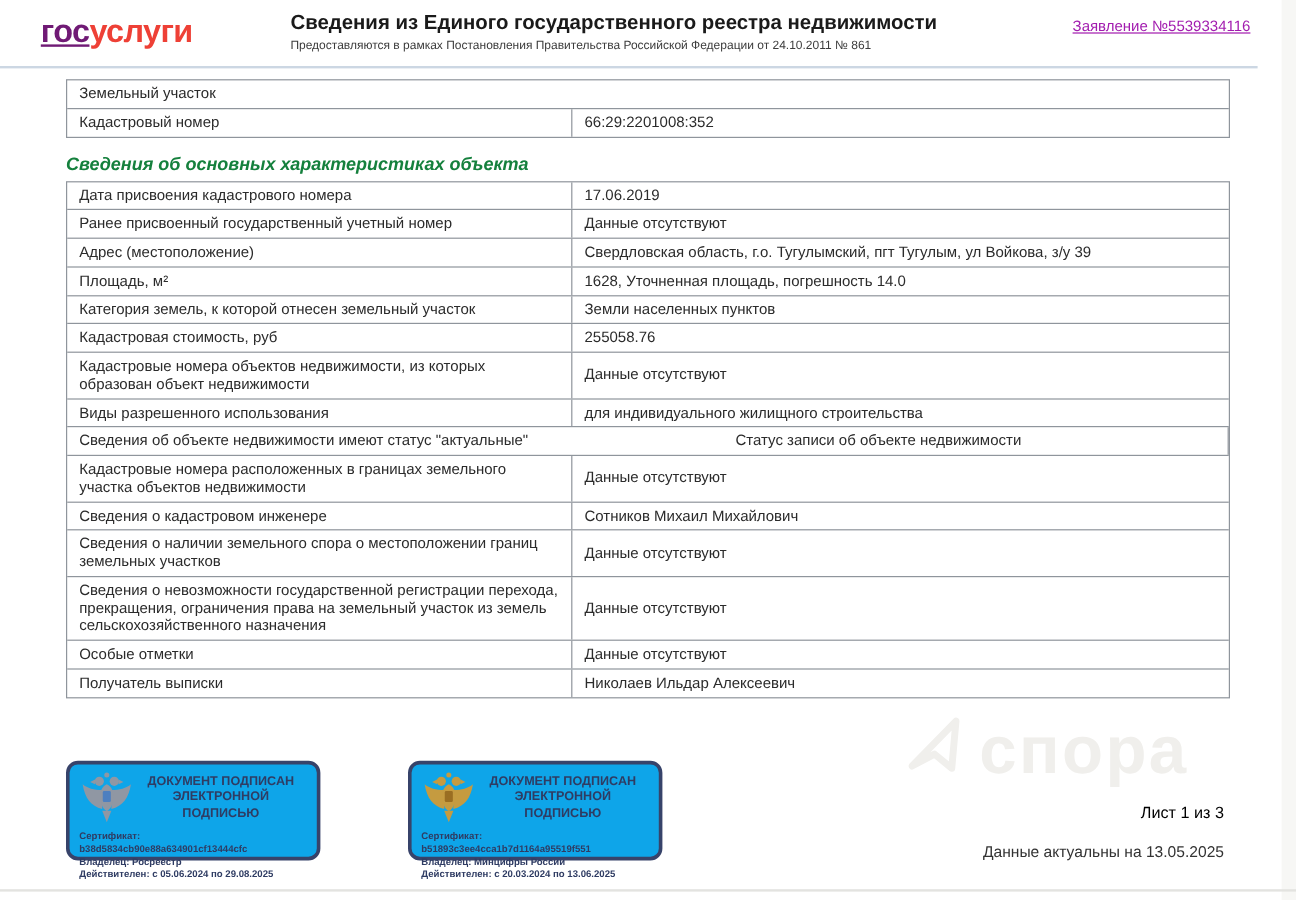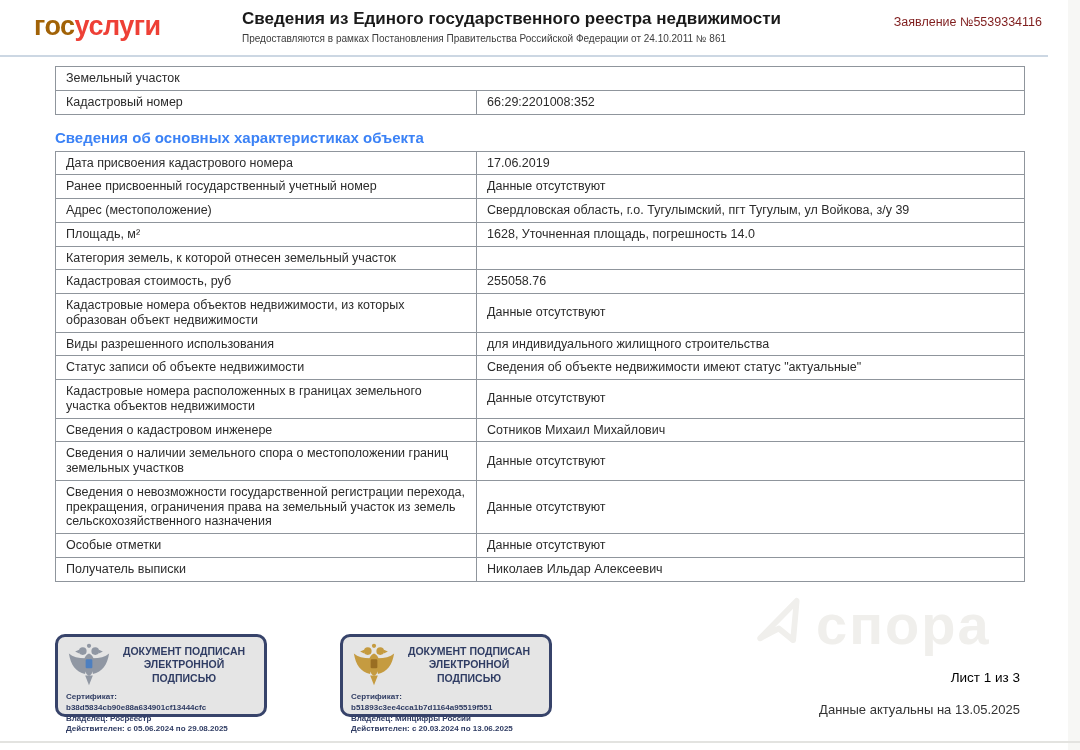--- a/index.html
+++ b/index.html
@@ -7,43 +7,43 @@
   body {
     font-family:"Liberation Sans","DejaVu Sans",sans-serif;
     background:#ffffff; color:#2b2b2b; position:relative; overflow:hidden;
   }
   .page-edge-right { position:absolute; top:0; right:0; width:12px; height:750px; background:#f7f7f5; }
   .page-edge-bottom { position:absolute; left:0; top:741px; width:1080px; height:2px; background:#e3e3e0; }
 
   
   .header { display:flex; align-items:flex-start; padding:9px 38px 0 34px; height:52px; }
   .logo { font-size:27px; font-weight:bold; letter-spacing:-0.5px; white-space:nowrap; margin-top:2px; width:208px; }
-  .logo .blue { color:#a16207; }
+  .logo .blue { color:#701a75;text-decoration:underline; }
   .logo .red  { color:#ee4036; }
   .header-center { flex:1; }
   .doc-title { font-size:17px; font-weight:bold; color:#1a1a1a; }
   .doc-subtitle { font-size:10px; color:#3c3c3c; margin-top:4px; }
-  .application-no { width:190px; text-align:right; font-size:12.5px; color:#7f1d1d; margin-top:6px; white-space:nowrap; }
+  .application-no { width:190px; text-align:right; font-size:12.5px; color:#a21caf; margin-top:6px; white-space:nowrap;text-decoration:underline; }
   .header-sep { height:2px; background:#ccd7e3; margin:3px 32px 0 0; }
 
   
   .tbl { margin:0 55px; border:1px solid #8f959c; }
   .tbl-top { margin-top:9px; }
   .tbl-main { margin-top:5px; }
   .trow { display:flex; align-items:stretch; border-bottom:1px solid #8f959c; }
   .trow:last-child { border-bottom:none; }
   .tcell { display:flex; align-items:center; font-size:12.5px; line-height:1.18; padding:4px 10px; }
   .tlabel { width:43.5%; border-right:1px solid #8f959c; }
   .tvalue { flex:1; }
 
-  .section-title { margin:14px 55px 0 55px; font-size:15px; font-weight:bold; color:#3b82f6; }
+  .section-title { margin:14px 55px 0 55px; font-size:15px; font-weight:bold; color:#15803d;font-style:italic; }
 
   
   .stamp { position:absolute; width:212px; height:83px; border:3px solid #37436a; border-radius:10px;
-           background:#e5e5e5; padding:5px 8px 4px 8px; }
+           background:#0ea5e9; padding:5px 8px 4px 8px; }
   .stamp-1 { left:55px; top:634px; }
   .stamp-2 { left:340px; top:634px; }
   .stamp-top { display:flex; align-items:center; }
   .emblem { width:46px; height:46px; flex:none; }
   .emblem-gray  path, .emblem-gray  circle { fill:#9097a3; }
   .emblem-gray  .shield { fill:#4d7fc0; }
   .emblem-gold  path, .emblem-gold  circle { fill:#c59b40; }
   .emblem-gold  .shield { fill:#9a6e22; }
   .stamp-title { flex:1; text-align:center; font-weight:bold; font-size:10.5px; color:#2f3c63;
                  line-height:1.3; padding:0 4px; }
@@ -101,36 +101,37 @@
   <div class="trow">
     <div class="tcell tlabel">Адрес (местоположение)</div>
     <div class="tcell tvalue">Свердловская область, г.о. Тугулымский, пгт Тугулым, ул Войкова, з/у 39</div>
   </div>
   <div class="trow">
     <div class="tcell tlabel">Площадь, м²</div>
     <div class="tcell tvalue">1628, Уточненная площадь, погрешность 14.0</div>
   </div>
   <div class="trow">
     <div class="tcell tlabel">Категория земель, к которой отнесен земельный участок</div>
+    <div class="tcell tvalue">Земли населенных пунктов</div>
   </div>
   <div class="trow">
     <div class="tcell tlabel">Кадастровая стоимость, руб</div>
     <div class="tcell tvalue">255058.76</div>
   </div>
   <div class="trow">
     <div class="tcell tlabel">Кадастровые номера объектов недвижимости, из которых образован объект недвижимости</div>
     <div class="tcell tvalue">Данные отсутствуют</div>
   </div>
   <div class="trow">
     <div class="tcell tlabel">Виды разрешенного использования</div>
     <div class="tcell tvalue">для индивидуального жилищного строительства</div>
   </div>
   <div class="trow">
+    <div class="tcell tvalue">Сведения об объекте недвижимости имеют статус "актуальные"</div>
     <div class="tcell tlabel">Статус записи об объекте недвижимости</div>
-    <div class="tcell tvalue">Сведения об объекте недвижимости имеют статус "актуальные"</div>
   </div>
   <div class="trow">
     <div class="tcell tlabel">Кадастровые номера расположенных в границах земельного участка объектов недвижимости</div>
     <div class="tcell tvalue">Данные отсутствуют</div>
   </div>
   <div class="trow">
     <div class="tcell tlabel">Сведения о кадастровом инженере</div>
     <div class="tcell tvalue">Сотников Михаил Михайлович</div>
   </div>
   <div class="trow">

